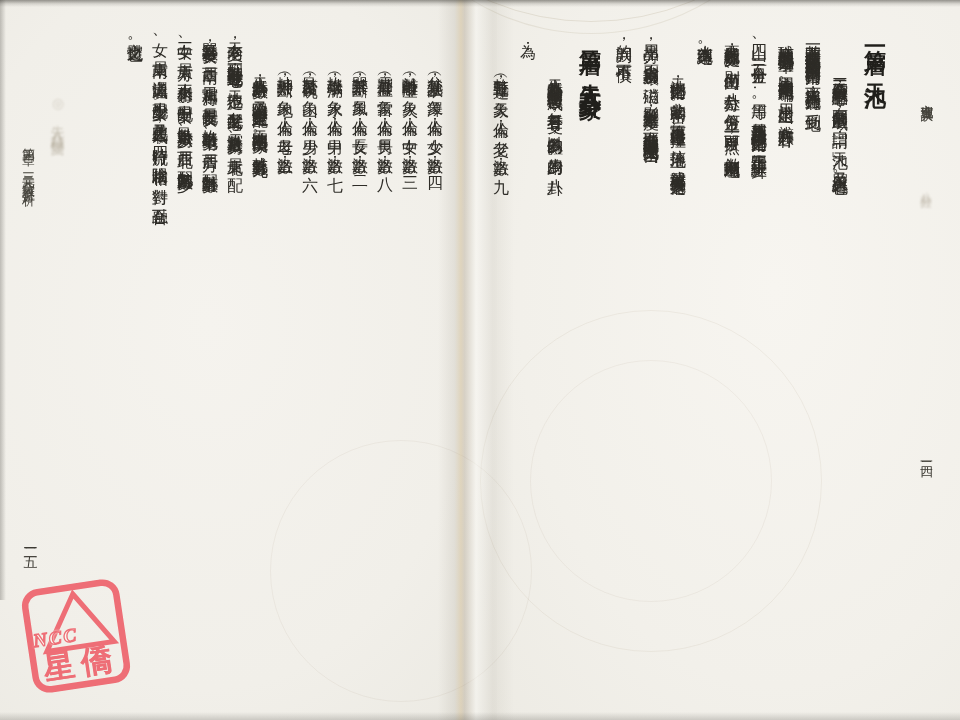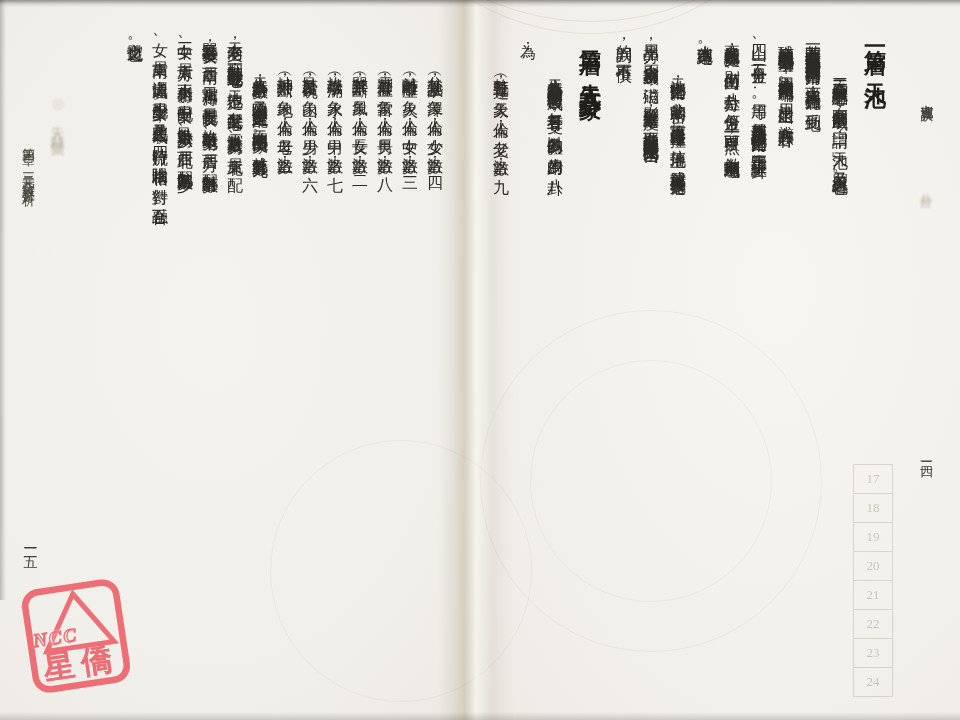--- a/index.html
+++ b/index.html
@@ -88,30 +88,20 @@
 <div class="spread">
 
   <div class="page page-left"></div>
   <div class="page page-right"></div>
 
   <div class="ghost ghost-circle" id="ghost-arc1"></div>
   <div class="ghost ghost-circle" id="ghost-arc2"></div>
   <div class="ghost ghost-circle" id="ghost-c1"></div>
   <div class="ghost ghost-circle" id="ghost-c2"></div>
   <div class="ghost ghost-circle" id="ghost-c3"></div>
-  <div class="ghost" id="ghost-table">
-      <div class="gcell">17</div>
-      <div class="gcell">18</div>
-      <div class="gcell">19</div>
-      <div class="gcell">20</div>
-      <div class="gcell">21</div>
-      <div class="gcell">22</div>
-      <div class="gcell">23</div>
-      <div class="gcell">24</div>
-    </div>
   <div class="ghost v" id="ghost-side-text">◎先天八卦棰變圖</div>
   <div class="ghost v" id="ghost-head-text">八卦分圖</div>
 
   <div class="gutter"></div>
 
   <div class="margin-label v" id="right-header">玄空地理真訣</div>
   <div class="margin-label v" id="right-folio">二一四</div>
   <div class="content" id="right-content">
       <div class="col title">第一層　天池</div>
       <div class="col" style="padding-top: 34px;">三元三合綜合羅盤最中心點，有一個圓形的區域，謂曰：「天池」，乃羅盤之天心也。</div>

